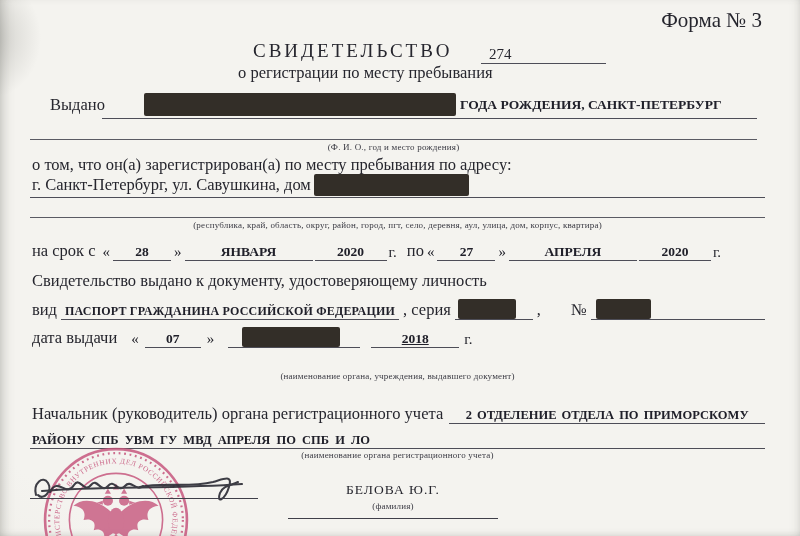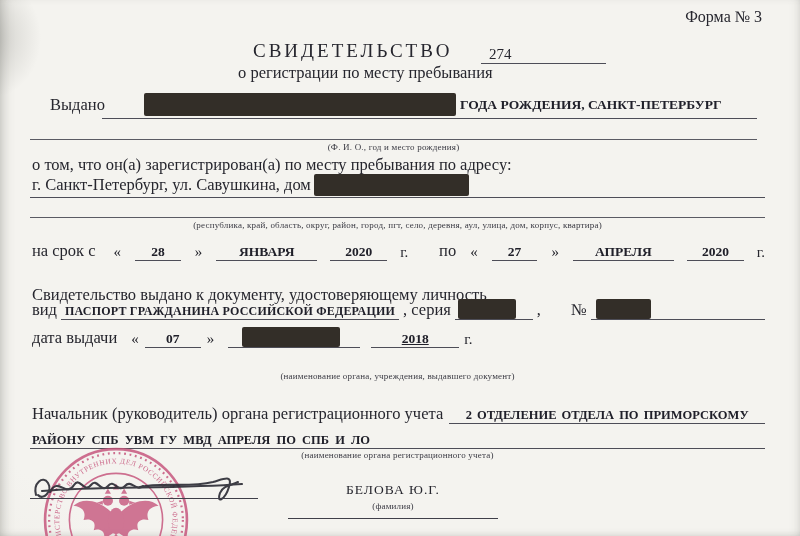--- a/index.html
+++ b/index.html
@@ -25,21 +25,21 @@
   .body-text{font-size:16.5px; white-space:nowrap;}
   .qm{font-size:15px; padding:0 1px;}
   .cell{display:flex; align-items:flex-end; justify-content:center;}
   svg text{font-family:"Liberation Serif","DejaVu Serif",serif;}
 </style>
 </head>
 <body>
 
 <div class="page">
 
-  <div class="abs" style="top:8px; right:38px; font-size:16px;">Форма № 3</div>
+  <div class="abs" style="top:8px; right:38px; font-size:21px;">Форма № 3</div>
 
   <div class="abs" style="top:40px; left:253px; font-size:19px; letter-spacing:3px;">СВИДЕТЕЛЬСТВО</div>
 
   <div class="abs uline cell" style="top:37px; left:481px; width:117px; height:26px; justify-content:flex-start; padding-left:8px; font-size:15px;">274</div>
 
   <div class="abs" style="top:63px; left:238px; font-size:16.5px;">о регистрации по месту пребывания</div>
 
   <div class="abs body-text" style="top:95px; left:50px;">Выдано</div>
   <div class="abs uline flex" style="top:91px; left:102px; width:655px; height:27px; align-items:center;">
     <div class="bar" style="margin-left:42px; width:312px; height:23px;"></div>
@@ -49,39 +49,39 @@
   <div class="abs cap" style="top:142px; left:30px; width:727px; text-align:center;">(Ф. И. О., год и место рождения)</div>
 
   <div class="abs body-text" style="top:155px; left:32px;">о том, что он(а) зарегистрирован(а) по месту пребывания по адресу:</div>
   <div class="abs uline flex" style="top:173px; left:30px; width:735px; height:24px; align-items:center;">
     <div class="body-text" style="padding-left:2px;">г. Санкт-Петербург, ул. Савушкина, дом</div>
     <div class="bar" style="margin-left:3px; width:155px; height:22px;"></div>
   </div>
   <div class="abs thinline" style="top:199px; left:30px; width:735px; height:18px;"></div>
   <div class="abs cap" style="top:220px; left:30px; width:735px; text-align:center;">(республика, край, область, округ, район, город, пгт, село, деревня, аул, улица, дом, корпус, квартира)</div>
 
-  <div class="abs flex" style="top:237px; left:32px; width:733px; height:24px; align-items:flex-end; gap:13px;">
+  <div class="abs flex" style="top:237px; left:32px; width:733px; height:24px; align-items:flex-end; gap:2px;">
     <span class="body-text" style="margin-right:4px;">на срок с</span>
     <span class="qm">«</span>
     <span class="cell uline caps" style="width:58px; font-size:13.5px;">28</span>
     <span class="qm">»</span>
     <span class="cell uline caps" style="width:128px; font-size:13.5px;">ЯНВАРЯ</span>
     <span class="cell uline caps" style="width:72px; font-size:13.5px;">2020</span>
     <span style="font-size:15px;">г.</span>
     <span style="width:6px;"></span>
     <span class="body-text">по</span>
     <span class="qm">«</span>
     <span class="cell uline caps" style="width:58px; font-size:13.5px;">27</span>
     <span class="qm">»</span>
     <span class="cell uline caps" style="width:128px; font-size:13.5px;">АПРЕЛЯ</span>
     <span class="cell uline caps" style="width:72px; font-size:13.5px;">2020</span>
     <span style="font-size:15px;">г.</span>
   </div>
 
-  <div class="abs body-text" style="top:285px; left:32px;">Свидетельство выдано к документу, удостоверяющему личность</div>
+  <div class="abs body-text" style="top:271px; left:32px;">Свидетельство выдано к документу, удостоверяющему личность</div>
 
   <div class="abs flex" style="top:294px; left:32px; width:733px; height:26px; align-items:flex-end; gap:4px;">
     <span class="body-text">вид</span>
     <span class="cell uline caps" style="width:338px; font-size:12px; letter-spacing:.2px;">ПАСПОРТ ГРАЖДАНИНА РОССИЙСКОЙ ФЕДЕРАЦИИ</span>
     <span class="body-text">, серия</span>
     <span class="cell uline" style="width:75px; justify-content:flex-start; padding-left:3px;">
       <span class="bar" style="width:58px; height:20px; display:inline-block;"></span>
     </span>
     <span class="body-text">,</span>
     <span class="body-text" style="margin-left:26px;">№</span>

